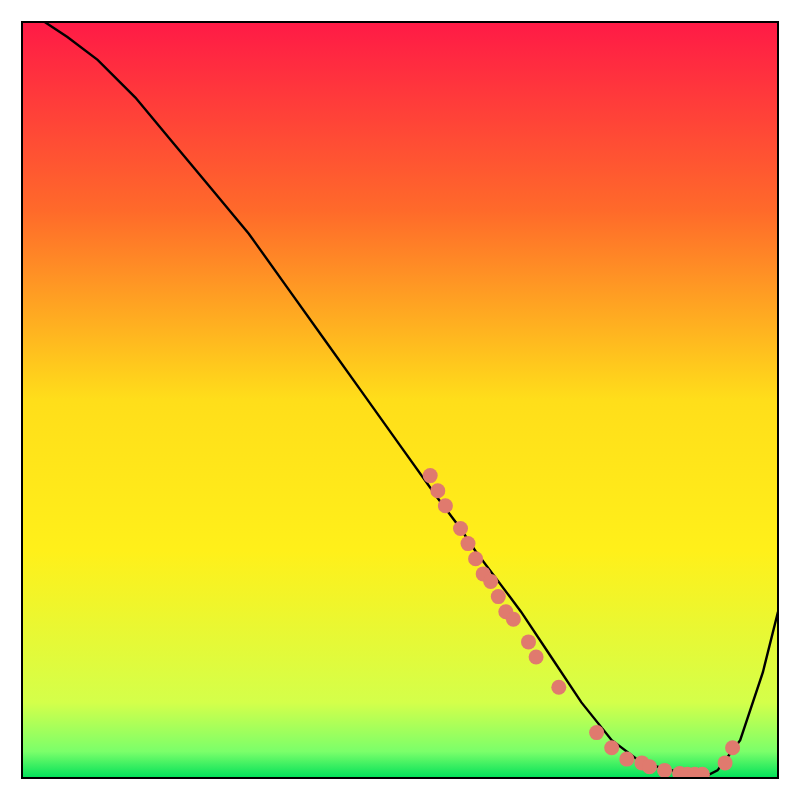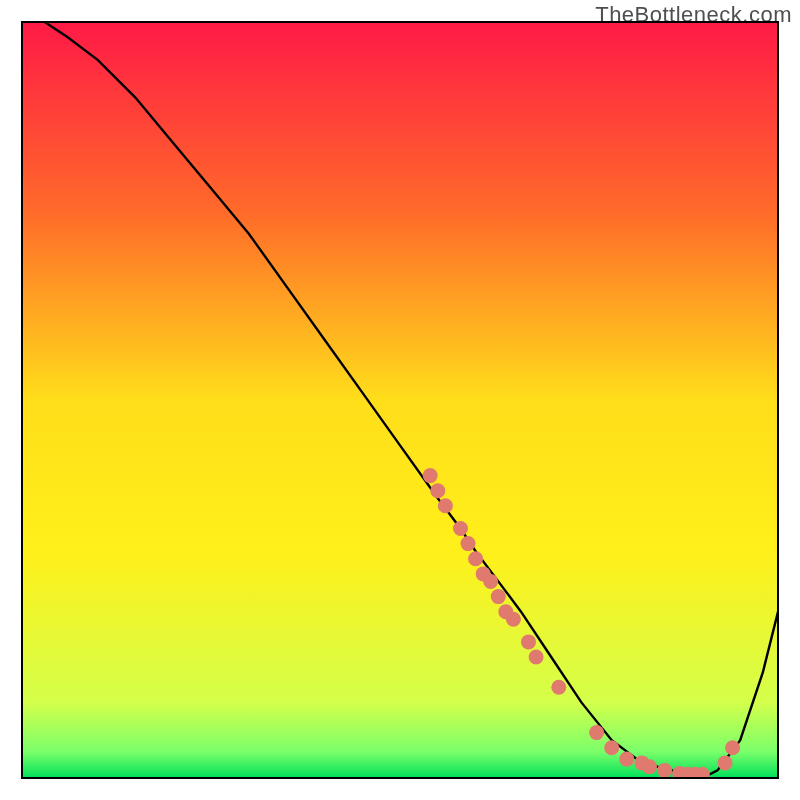--- a/index.html
+++ b/index.html
@@ -4,21 +4,20 @@
 <style>
   html,body{margin:0;padding:0;width:800px;height:800px;overflow:hidden;background:#fff;}
   .stage{position:relative;width:800px;height:800px;}
   .watermark{position:absolute;top:2px;right:8px;font:22px Arial,Helvetica,sans-serif;color:#4f4f4f;letter-spacing:.5px;}
   svg{position:absolute;left:0;top:0;}
 </style>
 </head>
 <body>
 
 <div class="stage">
-  <div class="watermark">TheBottleneck.com</div>
 
   <svg width="800" height="800" viewBox="0 0 800 800">
     <defs>
       <linearGradient id="bg-grad" x1="0" y1="0" x2="0" y2="1">
           <stop offset="0%" stop-color="#ff1a46"></stop>
           <stop offset="25%" stop-color="#ff6a2a"></stop>
           <stop offset="50%" stop-color="#ffde1a"></stop>
           <stop offset="70%" stop-color="#fff01a"></stop>
           <stop offset="90%" stop-color="#d4ff4a"></stop>
           <stop offset="96.5%" stop-color="#7bff6a"></stop>

